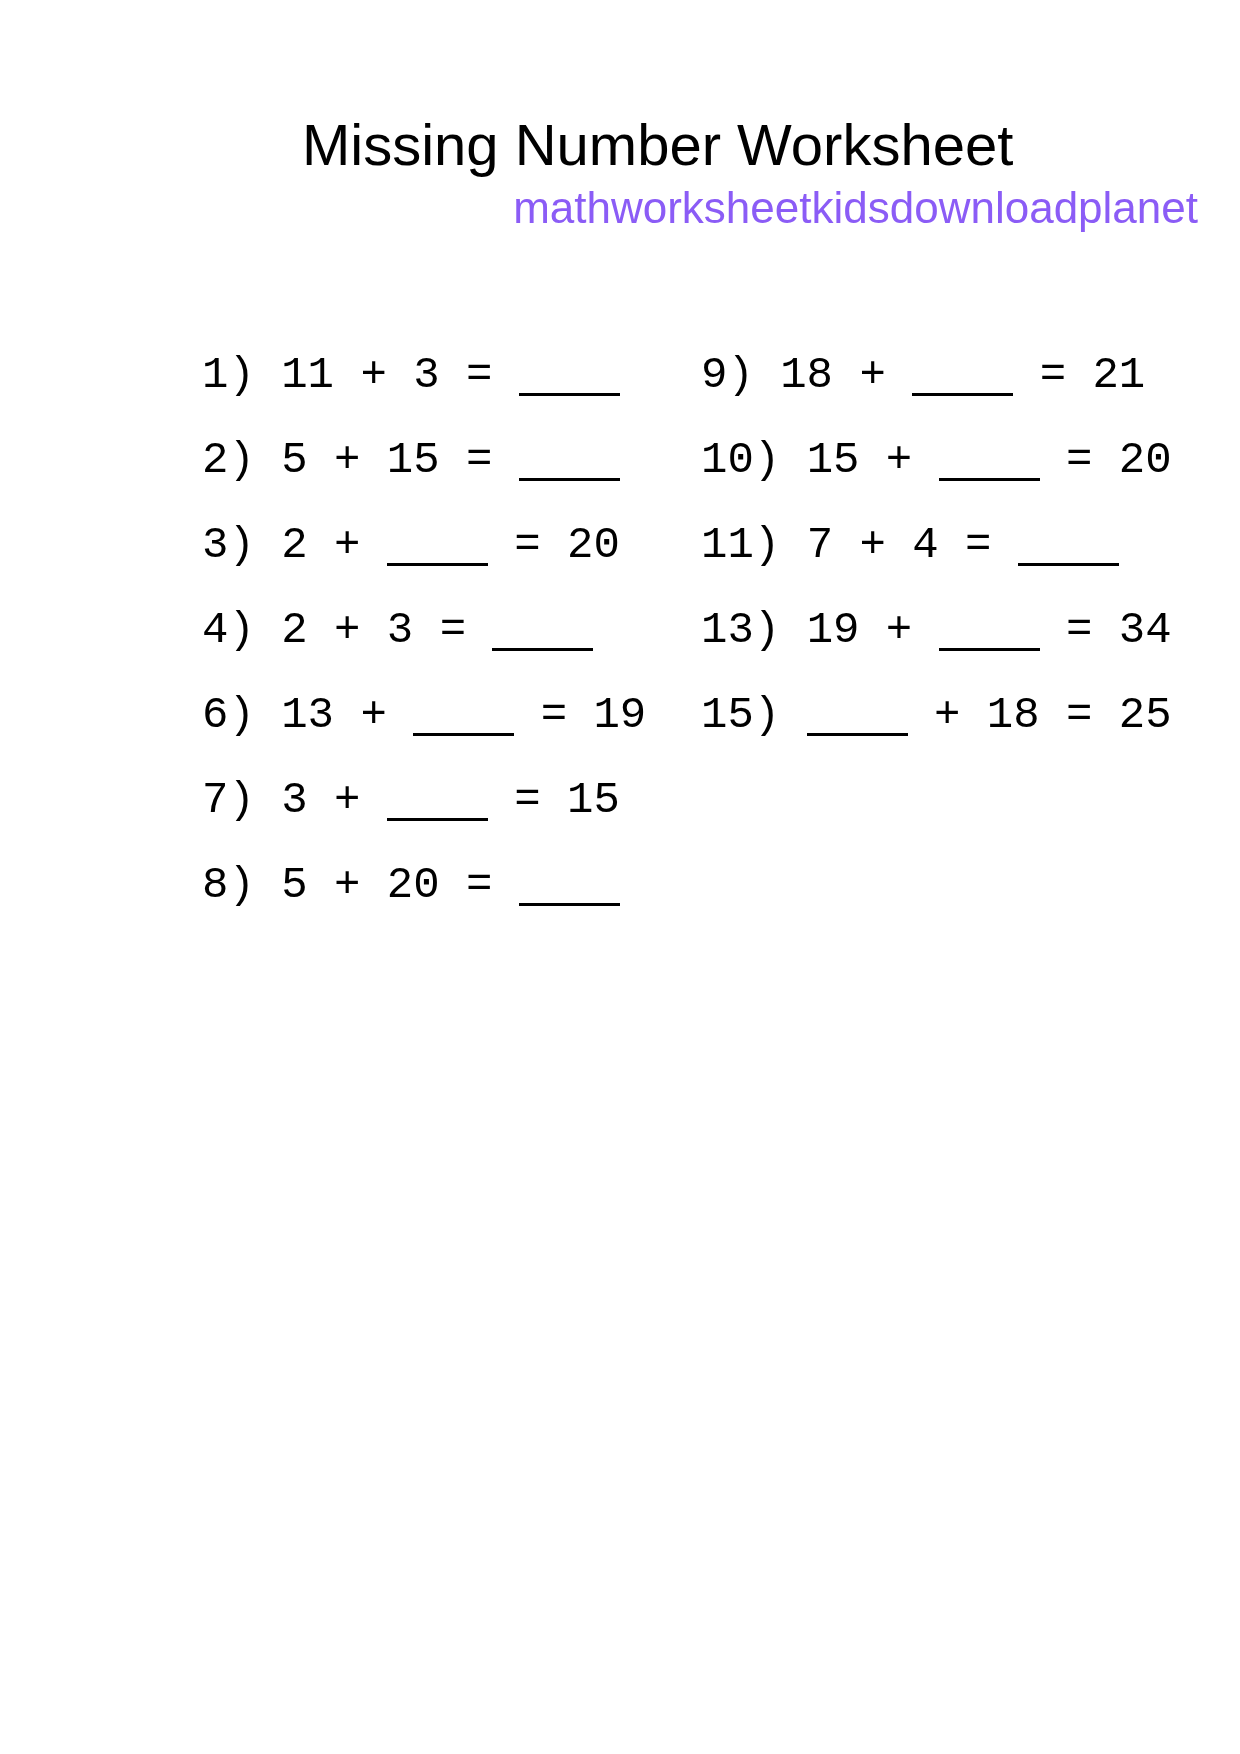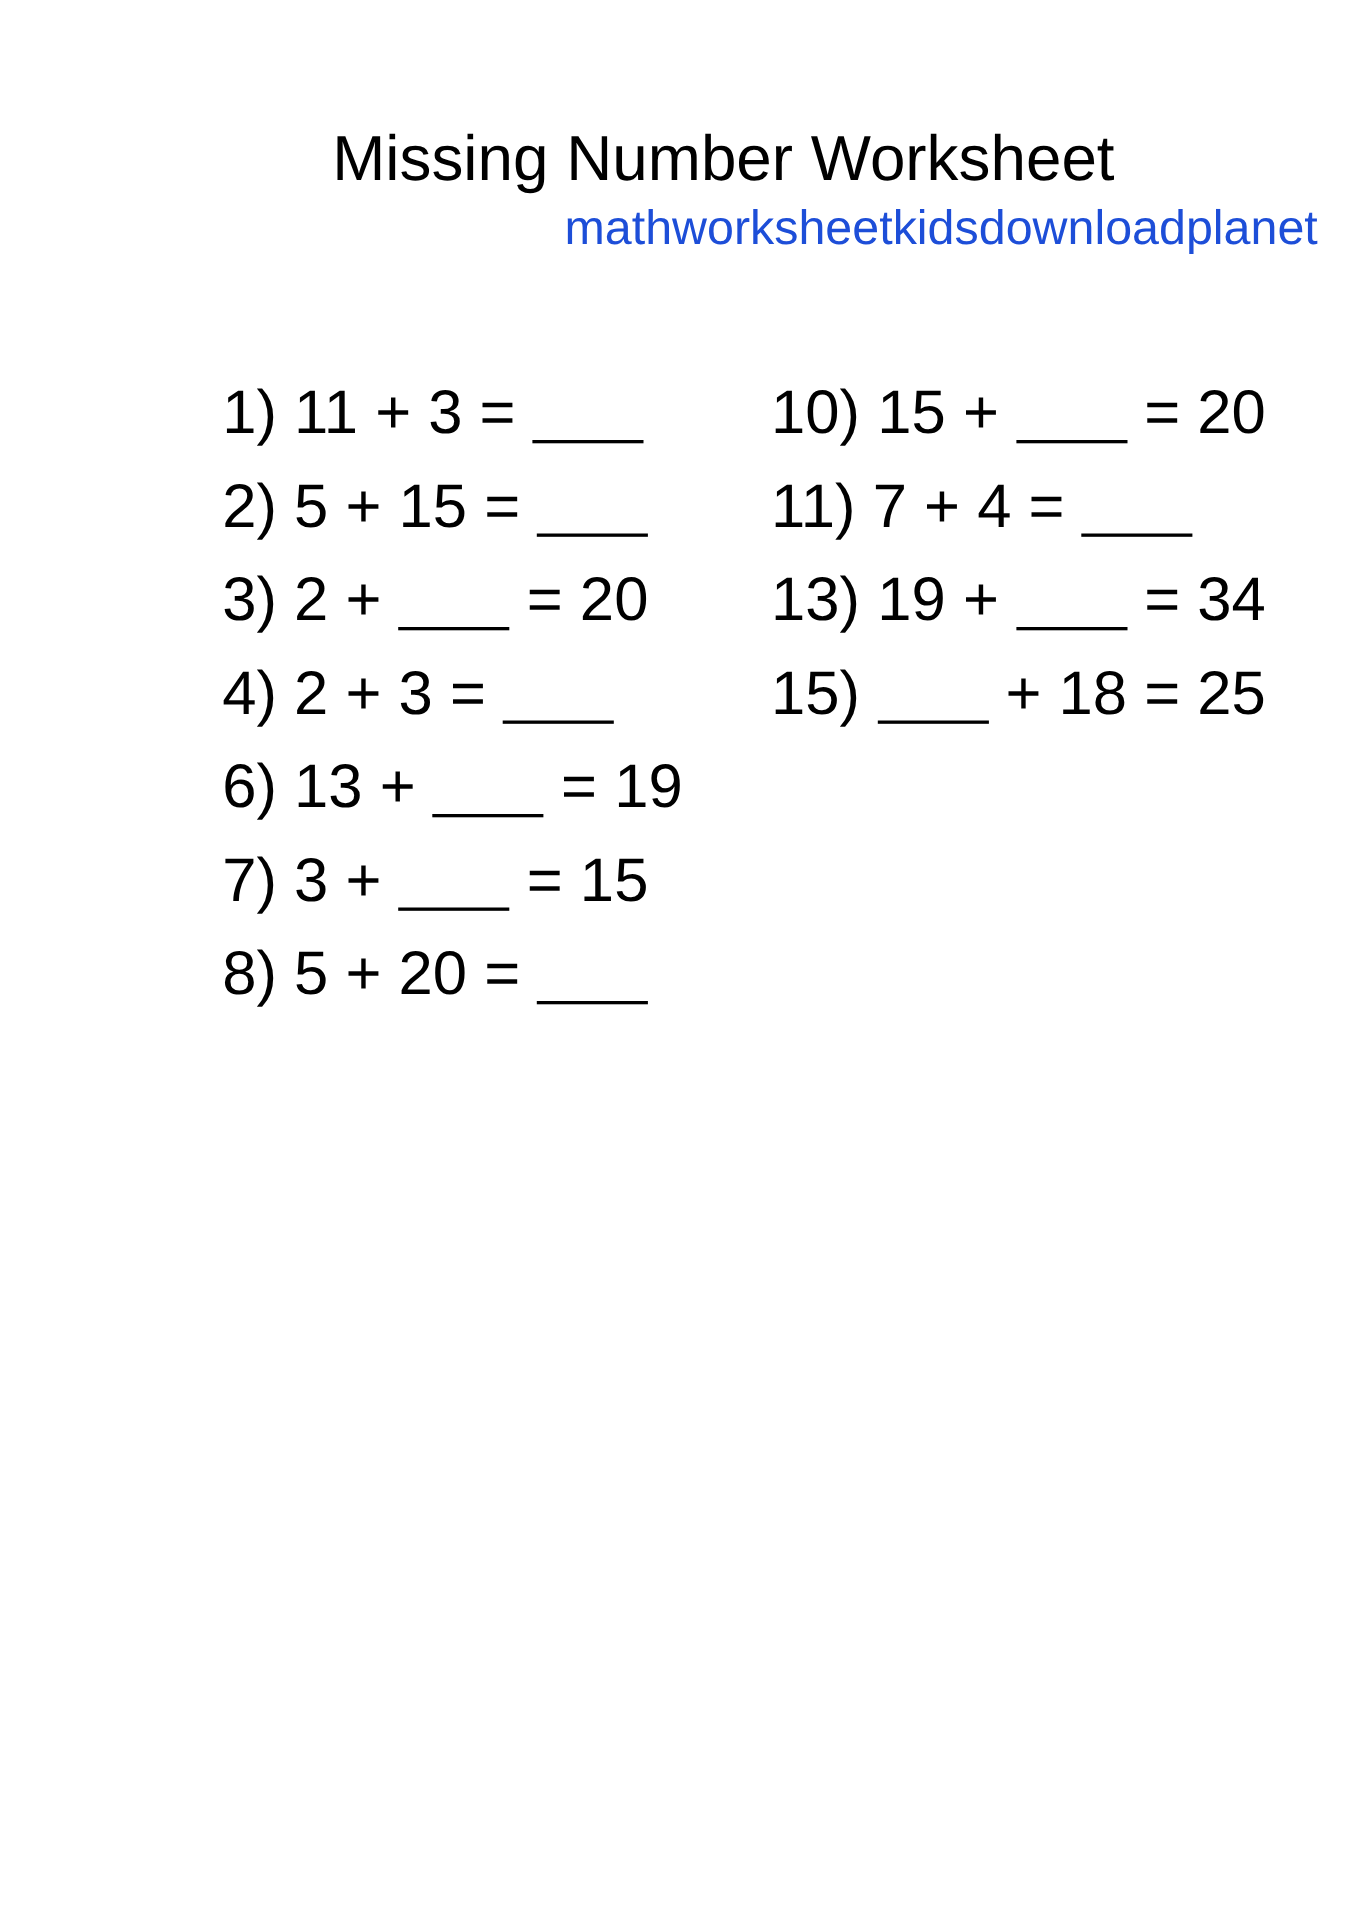--- a/index.html
+++ b/index.html
@@ -2,25 +2,25 @@
 <html><head>
   <meta charset="utf-8">
   <style>
     html, body { margin: 0; padding: 0; background: #ffffff; }
     body { width: 1240px; height: 1754px; position: relative; overflow: hidden;
            font-family: "Liberation Sans", sans-serif; color: #000; }
     .title { position: absolute; left: 0; width: 1240px; top: 98px; text-align: left;
              font-size: 58px; line-height: 70px; white-space: nowrap; }
     .title span { position: absolute; left: 302px; margin-top: 12px; }
     .subtitle { position: absolute; top: 182px; right: 42px; font-size: 44px; line-height: 52px;
-                color: #1d4ed8; white-space: nowrap; }
+                color: #8b5cf6; white-space: nowrap; }
     .col { position: absolute; top: 348px; }
     .col.left { left: 202px; }
     .col.right { left: 701px; }
-    .problem { height: 85px; font-size: 56px; line-height: 54px; white-space: nowrap; }
+    .problem { height: 85px; font-size: 44px; line-height: 54px; white-space: nowrap; font-family: Liberation Mono, monospace; }
     .blank { display: inline-block; width: 101px; height: 42px; border-bottom: 3px solid #000;
              vertical-align: baseline; margin-bottom: -9px; }
   </style>
 </head>
 <body>
 
 <div class="title">
   <span>Missing Number Worksheet</span>
 </div>
 <div class="subtitle">mathworksheetkidsdownloadplanet</div>
@@ -29,17 +29,18 @@
   <div class="problem"><span>1)</span> <span>11 + 3 =</span> <span class="blank"></span></div>
   <div class="problem"><span>2)</span> <span>5 + 15 =</span> <span class="blank"></span></div>
   <div class="problem"><span>3)</span> <span>2 +</span> <span class="blank"></span> <span>= 20</span></div>
   <div class="problem"><span>4)</span> <span>2 + 3 =</span> <span class="blank"></span></div>
   <div class="problem"><span>6)</span> <span>13 +</span> <span class="blank"></span> <span>= 19</span></div>
   <div class="problem"><span>7)</span> <span>3 +</span> <span class="blank"></span> <span>= 15</span></div>
   <div class="problem"><span>8)</span> <span>5 + 20 =</span> <span class="blank"></span></div>
 </div>
 
 <div class="col right">
+  <div class="problem"><span>9)</span> <span>18 +</span> <span class="blank"></span> <span>= 21</span></div>
   <div class="problem"><span>10)</span> <span>15 +</span> <span class="blank"></span> <span>= 20</span></div>
   <div class="problem"><span>11)</span> <span>7 + 4 =</span> <span class="blank"></span></div>
   <div class="problem"><span>13)</span> <span>19 +</span> <span class="blank"></span> <span>= 34</span></div>
   <div class="problem"><span>15)</span> <span class="blank"></span> <span>+ 18 = 25</span></div>
 </div>
 
 </body></html>

